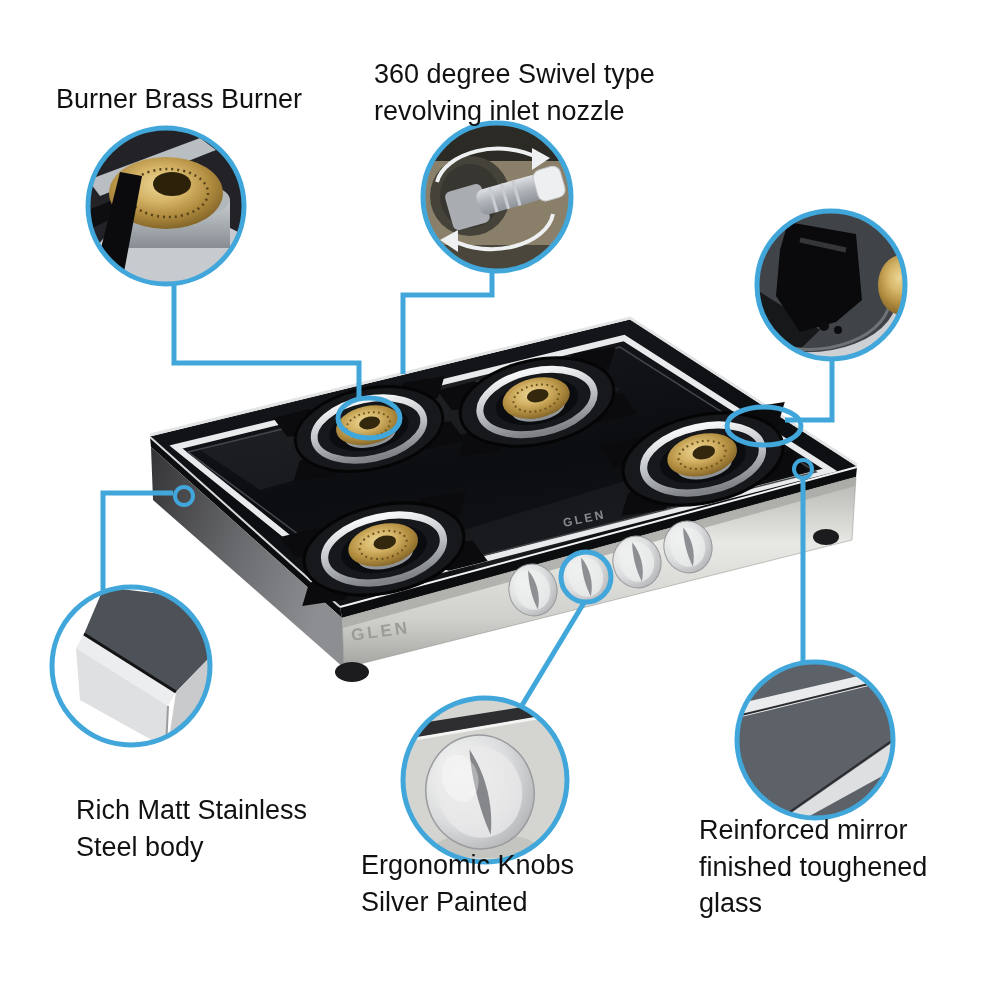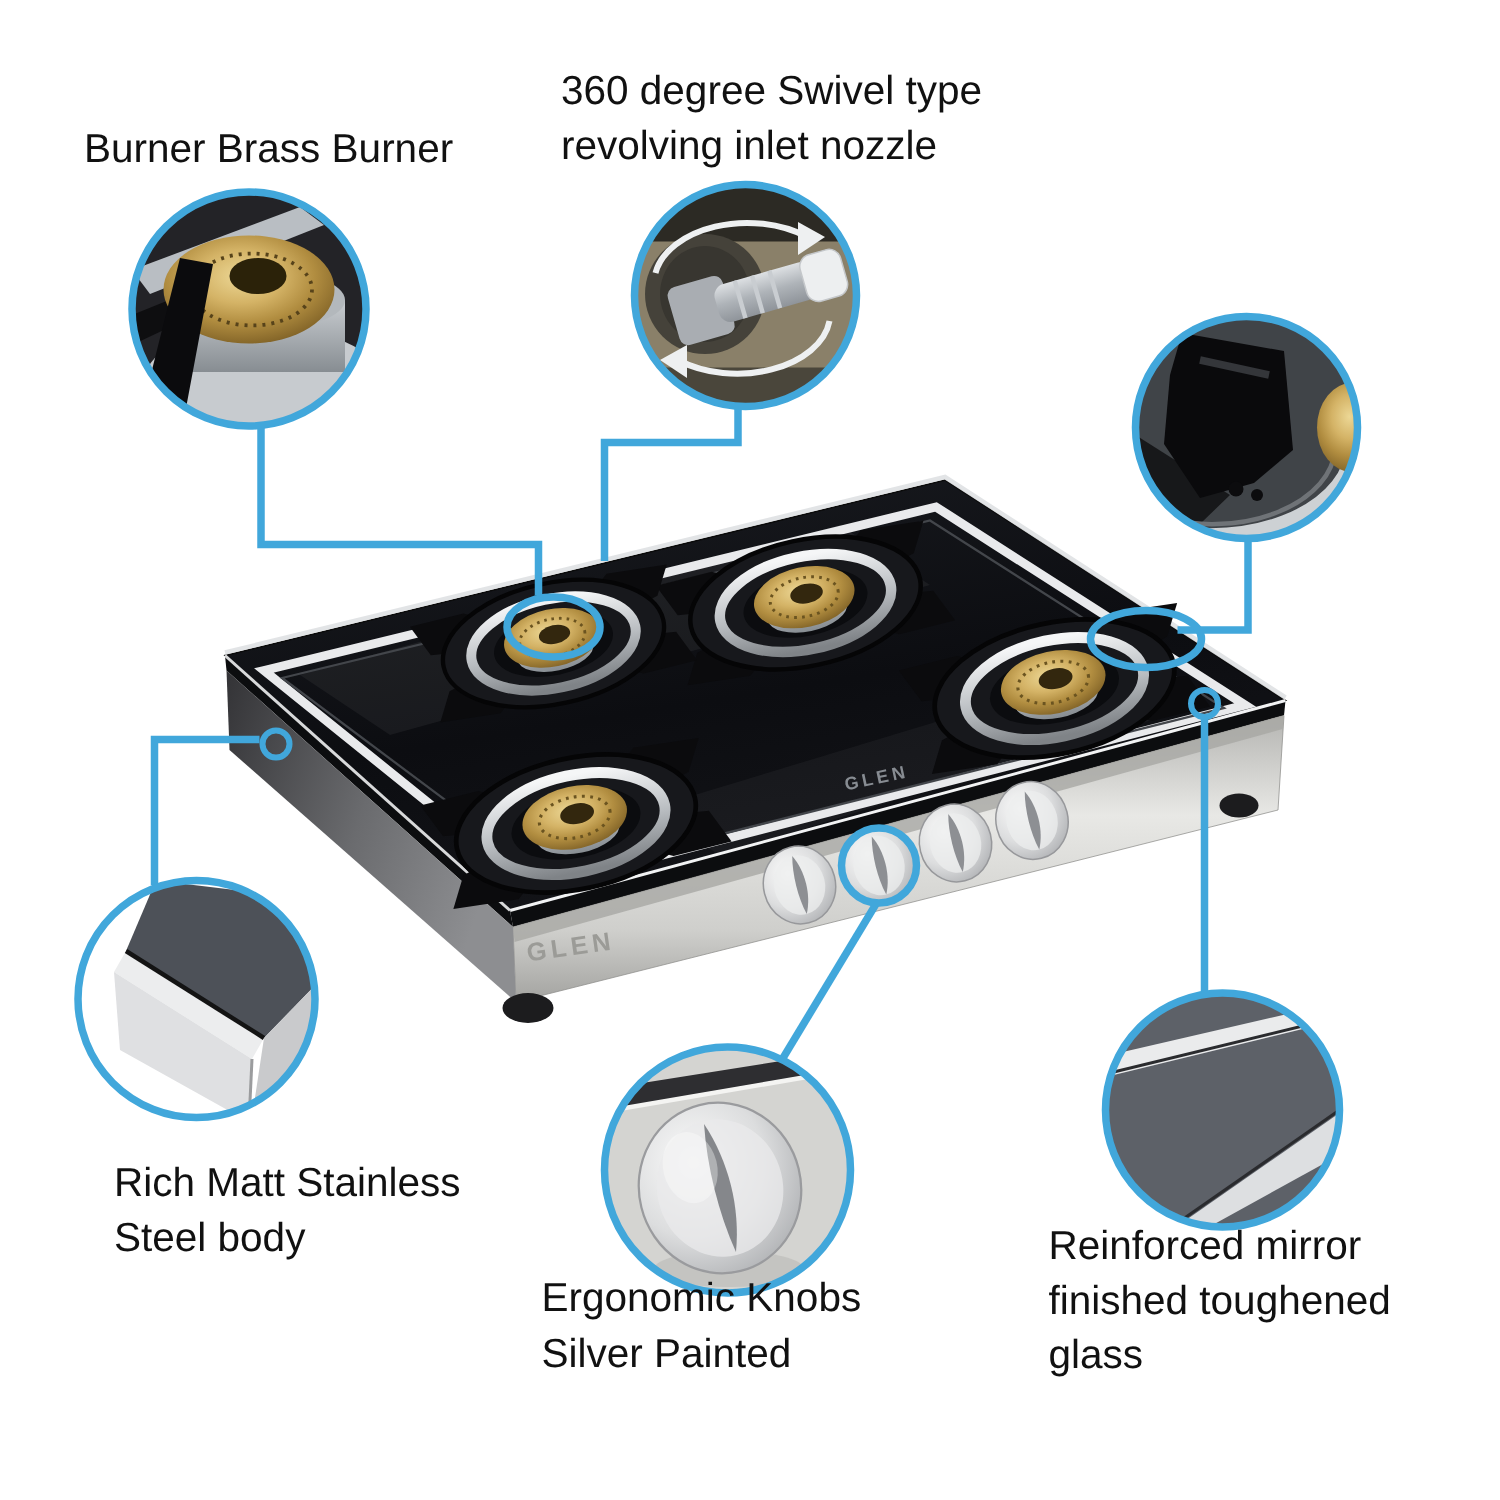--- a/index.html
+++ b/index.html
@@ -249,22 +249,22 @@
         <path d="M737,704 L893,668 L893,680 L737,718 Z" fill="#eaebec"></path>
         <path d="M737,716 L893,678" stroke="#2a2b2e" stroke-width="2" fill="none"></path>
         <path d="M784,818 L893,742 L893,770 L806,818 Z" fill="#dddfe1"></path>
         <path d="M784,816 L893,740" stroke="#2a2b2e" stroke-width="2" fill="none"></path>
       </g>
       <circle cx="815" cy="740" r="78" fill="none" stroke="#41a7db" stroke-width="5"></circle>
     </g>
   </svg>
 
   <div class="label" style="left:56px;top:81px;">Burner Brass Burner</div>
-  <div class="label" style="left:374px;top:42px;">360 degree Swivel type
+  <div class="label" style="left:374px;top:56px;">360 degree Swivel type
 revolving inlet nozzle</div>
-  <div class="label" style="left:76px;top:770px;">Rich Matt Stainless
+  <div class="label" style="left:76px;top:792px;">Rich Matt Stainless
 Steel body</div>
   <div class="label" style="left:361px;top:847px;">Ergonomic Knobs
 Silver Painted</div>
   <div class="label" style="left:699px;top:812px;">Reinforced mirror
 finished toughened
 glass</div>
 </div>
 
 </body></html>

